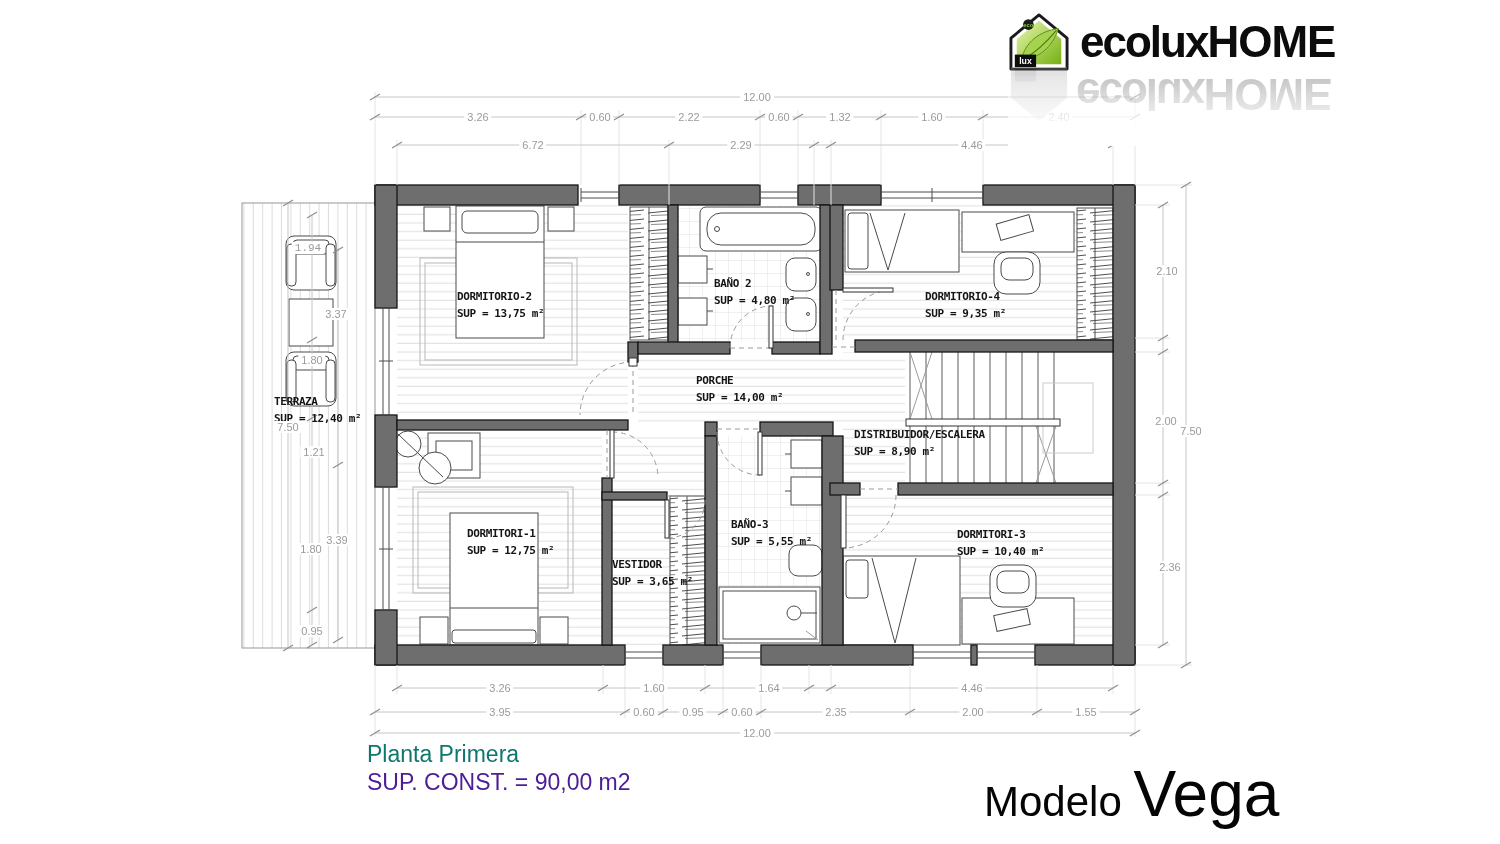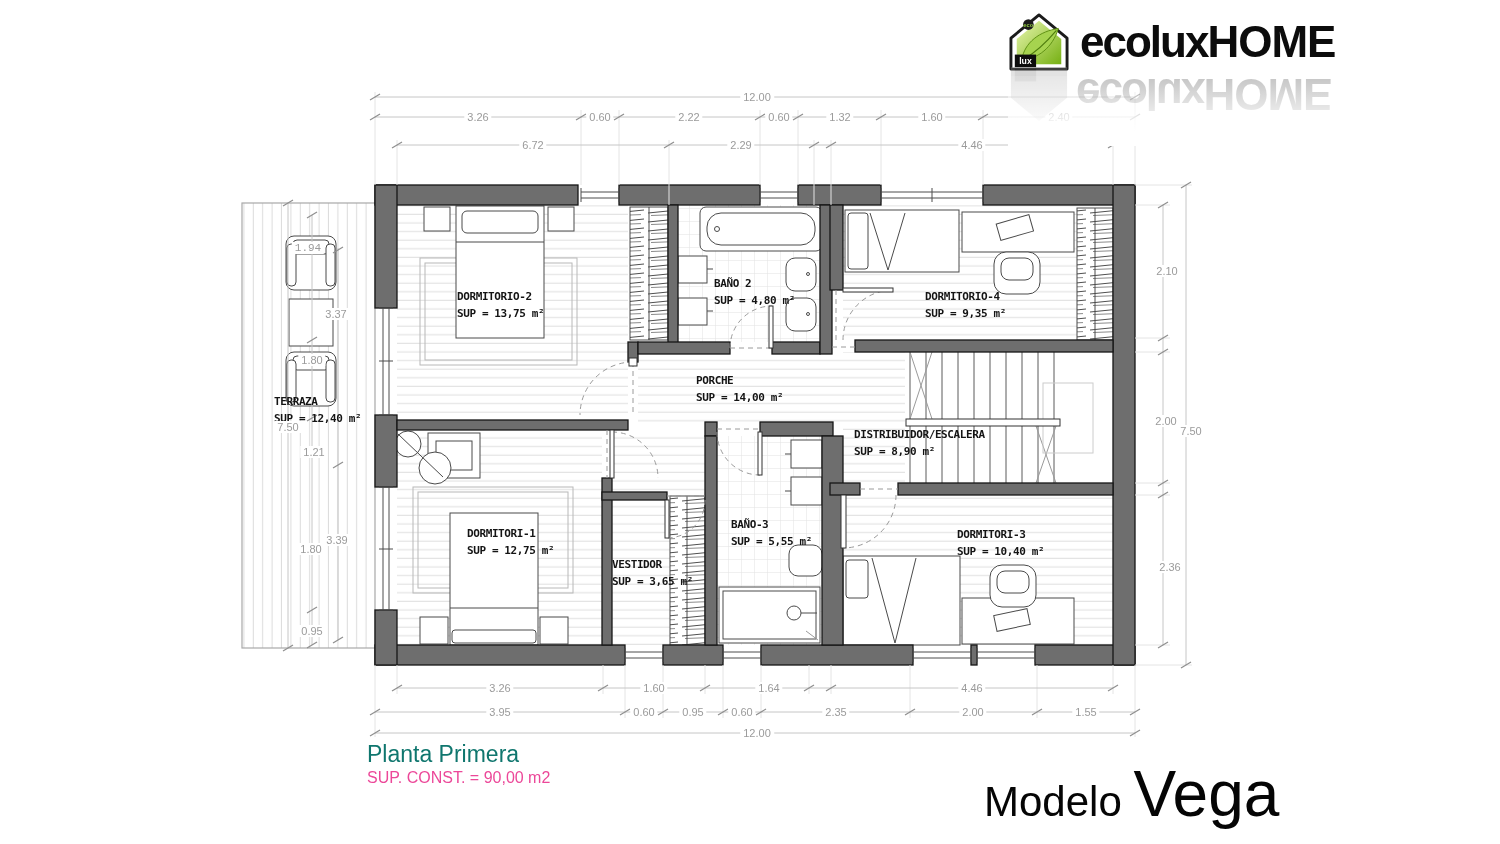--- a/index.html
+++ b/index.html
@@ -39,21 +39,21 @@
   .wordmark{font-weight:bold;color:#0c0c0c;font-size:44px;letter-spacing:-2px;
       line-height:1;}
   .wordmark .wm-home{letter-spacing:-1px;}
   .logo-refl{display:flex;align-items:center;gap:6px;transform:scaleY(-1);
       opacity:.28;margin-top:-8px;filter:blur(.4px);}
   .logo-fade{position:absolute;left:0;top:64px;width:100%;height:70px;
       background:linear-gradient(to bottom,rgba(255,255,255,.15),#fff 80%);}
 
   
   .plan-title{position:absolute;left:367px;top:741px;font-size:23px;color:#0f766e;}
-  .plan-area{position:absolute;left:367px;top:769px;font-size:16px;color:#ec4899;text-align:right;}
+  .plan-area{position:absolute;left:367px;top:769px;font-size:23px;color:#4c1d95;text-align:right;}
   .model-title{position:absolute;left:984px;top:757px;color:#050505;white-space:nowrap;}
   .model-prefix{font-size:42px;}
   .model-name{font-size:64px;}
 </style>
 </head>
 <body>
 
 <svg width="1500" height="844" viewBox="0 0 1500 844" style="position:absolute;left:0;top:0;">
   <defs>
     <pattern id="wood" width="140" height="8.6" patternUnits="userSpaceOnUse">

